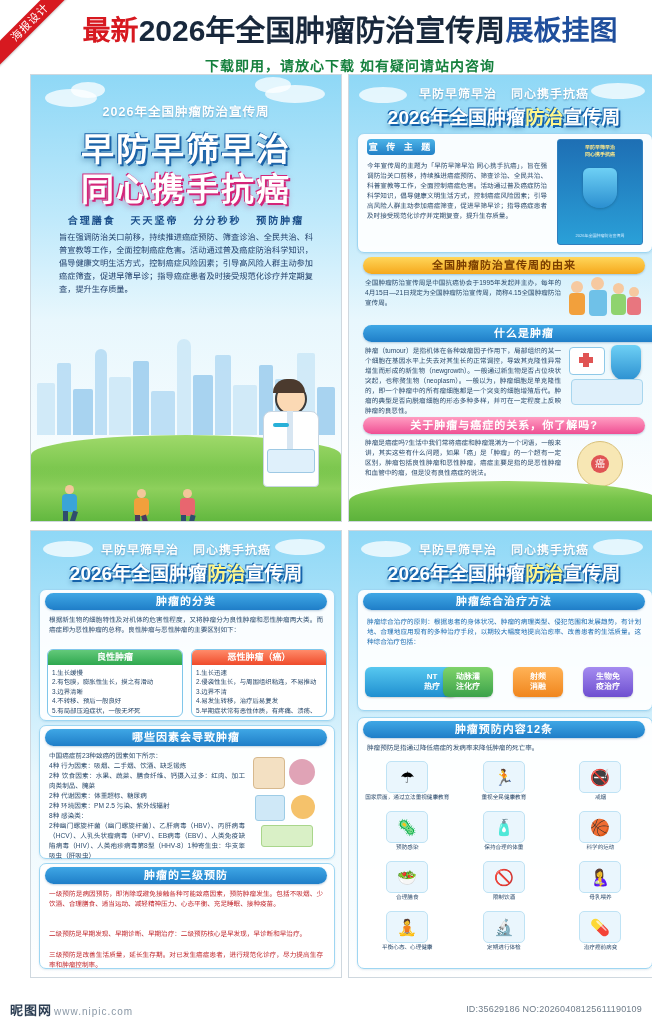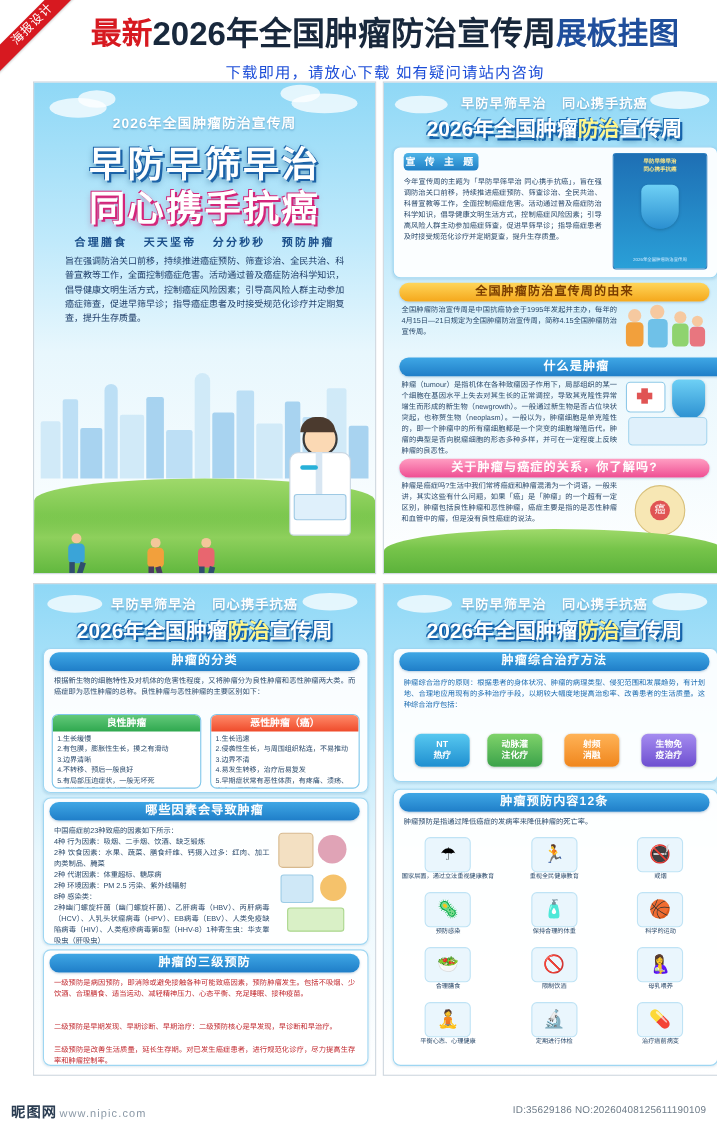--- a/index.html
+++ b/index.html
@@ -32,21 +32,21 @@
     color:#d71920;font-size:28px;font-weight:bold;letter-spacing:0px;
     vertical-align:middle;
   }
   .head-line1 .t-dark{
     color:#18283c;font-size:30px;font-weight:bold;vertical-align:middle;
   }
   .head-line1 .t-blue{
     color:#1f4e9c;font-size:28px;font-weight:bold;vertical-align:middle;
   }
   .head-line2{
-    margin-top:5px;color:#1d4ed8;font-size:14px;font-weight:normal;letter-spacing:1px;
+    margin-top:5px;color:#15803d;font-size:14px;font-weight:bold;letter-spacing:1px;
   }
 
   
   .grid{
     position:absolute;left:8px;top:74px;width:636px;height:920px;
   }
   .panel{
     position:absolute;width:310px;height:446px;
     border:1px solid #cfd8df;
     overflow:hidden;
@@ -430,21 +430,21 @@
         </div>
         <div class="ban-l2">
           <span>2026年全国肿瘤</span><span class="hl">防治</span><span>宣传周</span>
         </div>
       </div>
 
       <div class="card" style="left:8px;top:58px;width:294px;height:120px;"></div>
       <div class="sect-title" style="left:14px;top:62px;width:282px;">肿瘤综合治疗方法</div>
       <div class="body-text blue" style="left:18px;top:86px;width:274px;">肿瘤综合治疗的原则：根据患者的身体状况、肿瘤的病理类型、侵犯范围和发展趋势，有计划地、合理地应用现有的多种治疗手段，以期较大幅度地提高治愈率、改善患者的生活质量。这种综合治疗包括：</div>
 
-      <div class="pill c1" style="left:28px;top:136px;">
+      <div class="pill c1" style="left:16px;top:136px;padding-left:42px;">
         <span>NT</span>
         <span>热疗</span>
       </div>
       <div class="pill c2" style="left:94px;top:136px;">
         <span>动脉灌</span>
         <span>注化疗</span>
       </div>
       <div class="pill c3" style="left:164px;top:136px;">
         <span>射频</span>
         <span>消融</span>

